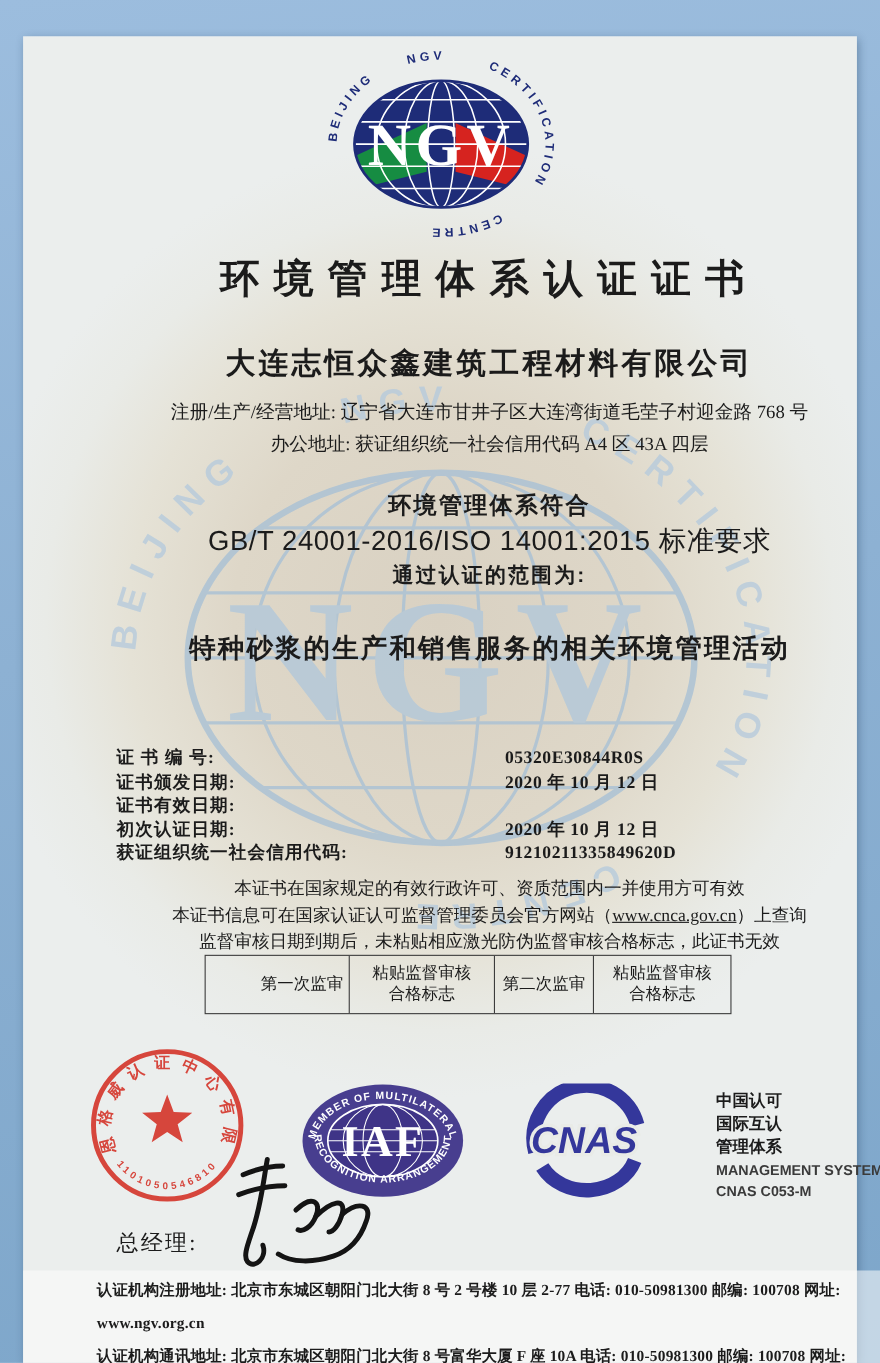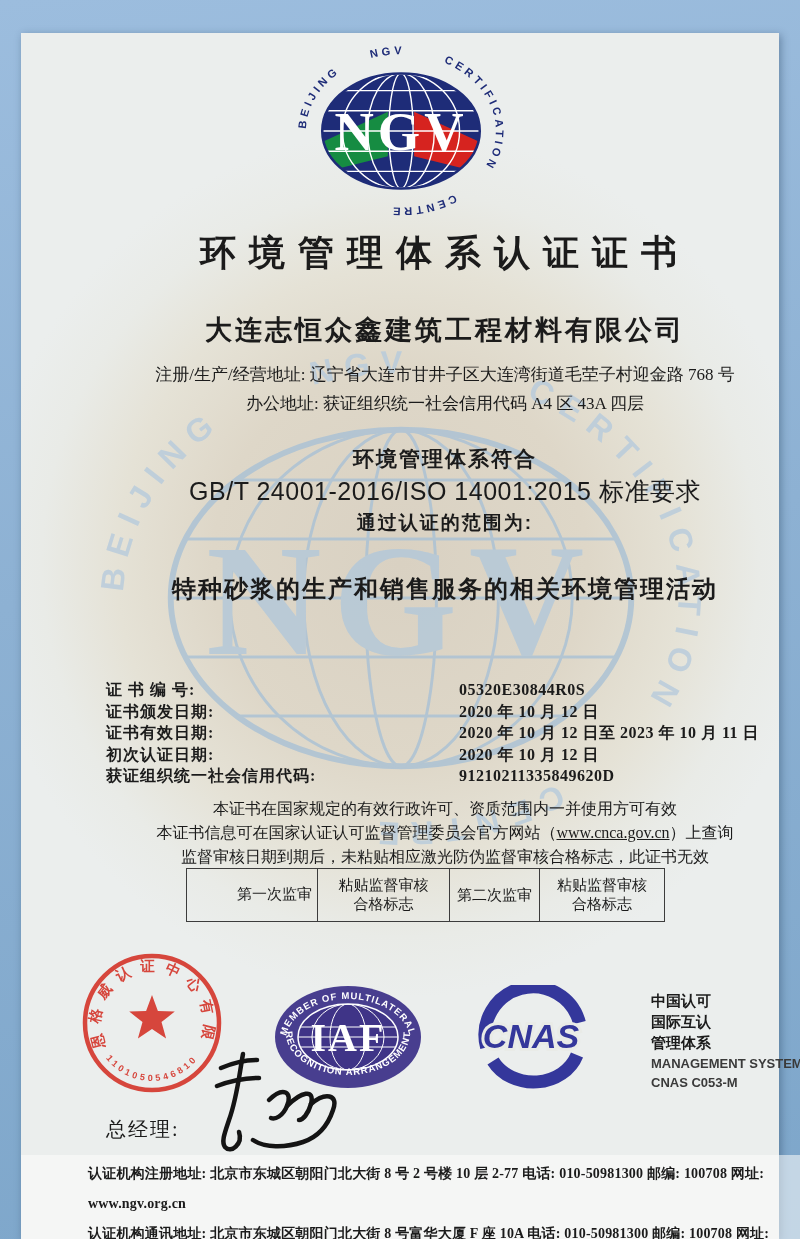--- a/index.html
+++ b/index.html
@@ -116,21 +116,20 @@
     <div class="drow">
       <span class="dlabel">证 书 编 号:</span>
       <span class="dvalue">05320E30844R0S</span>
     </div>
     <div class="drow">
       <span class="dlabel">证书颁发日期:</span>
       <span class="dvalue">2020 年 10 月 12 日</span>
     </div>
     <div class="drow">
       <span class="dlabel">证书有效日期:</span>
-      <span class="dvalue">2020 年 10 月 12 日至 2023 年 10 月 11 日</span>
     </div>
     <div class="drow">
       <span class="dlabel">初次认证日期:</span>
       <span class="dvalue">2020 年 10 月 12 日</span>
     </div>
     <div class="drow">
       <span class="dlabel">获证组织统一社会信用代码:</span>
       <span class="dvalue">91210211335849620D</span>
     </div>
   </div>

